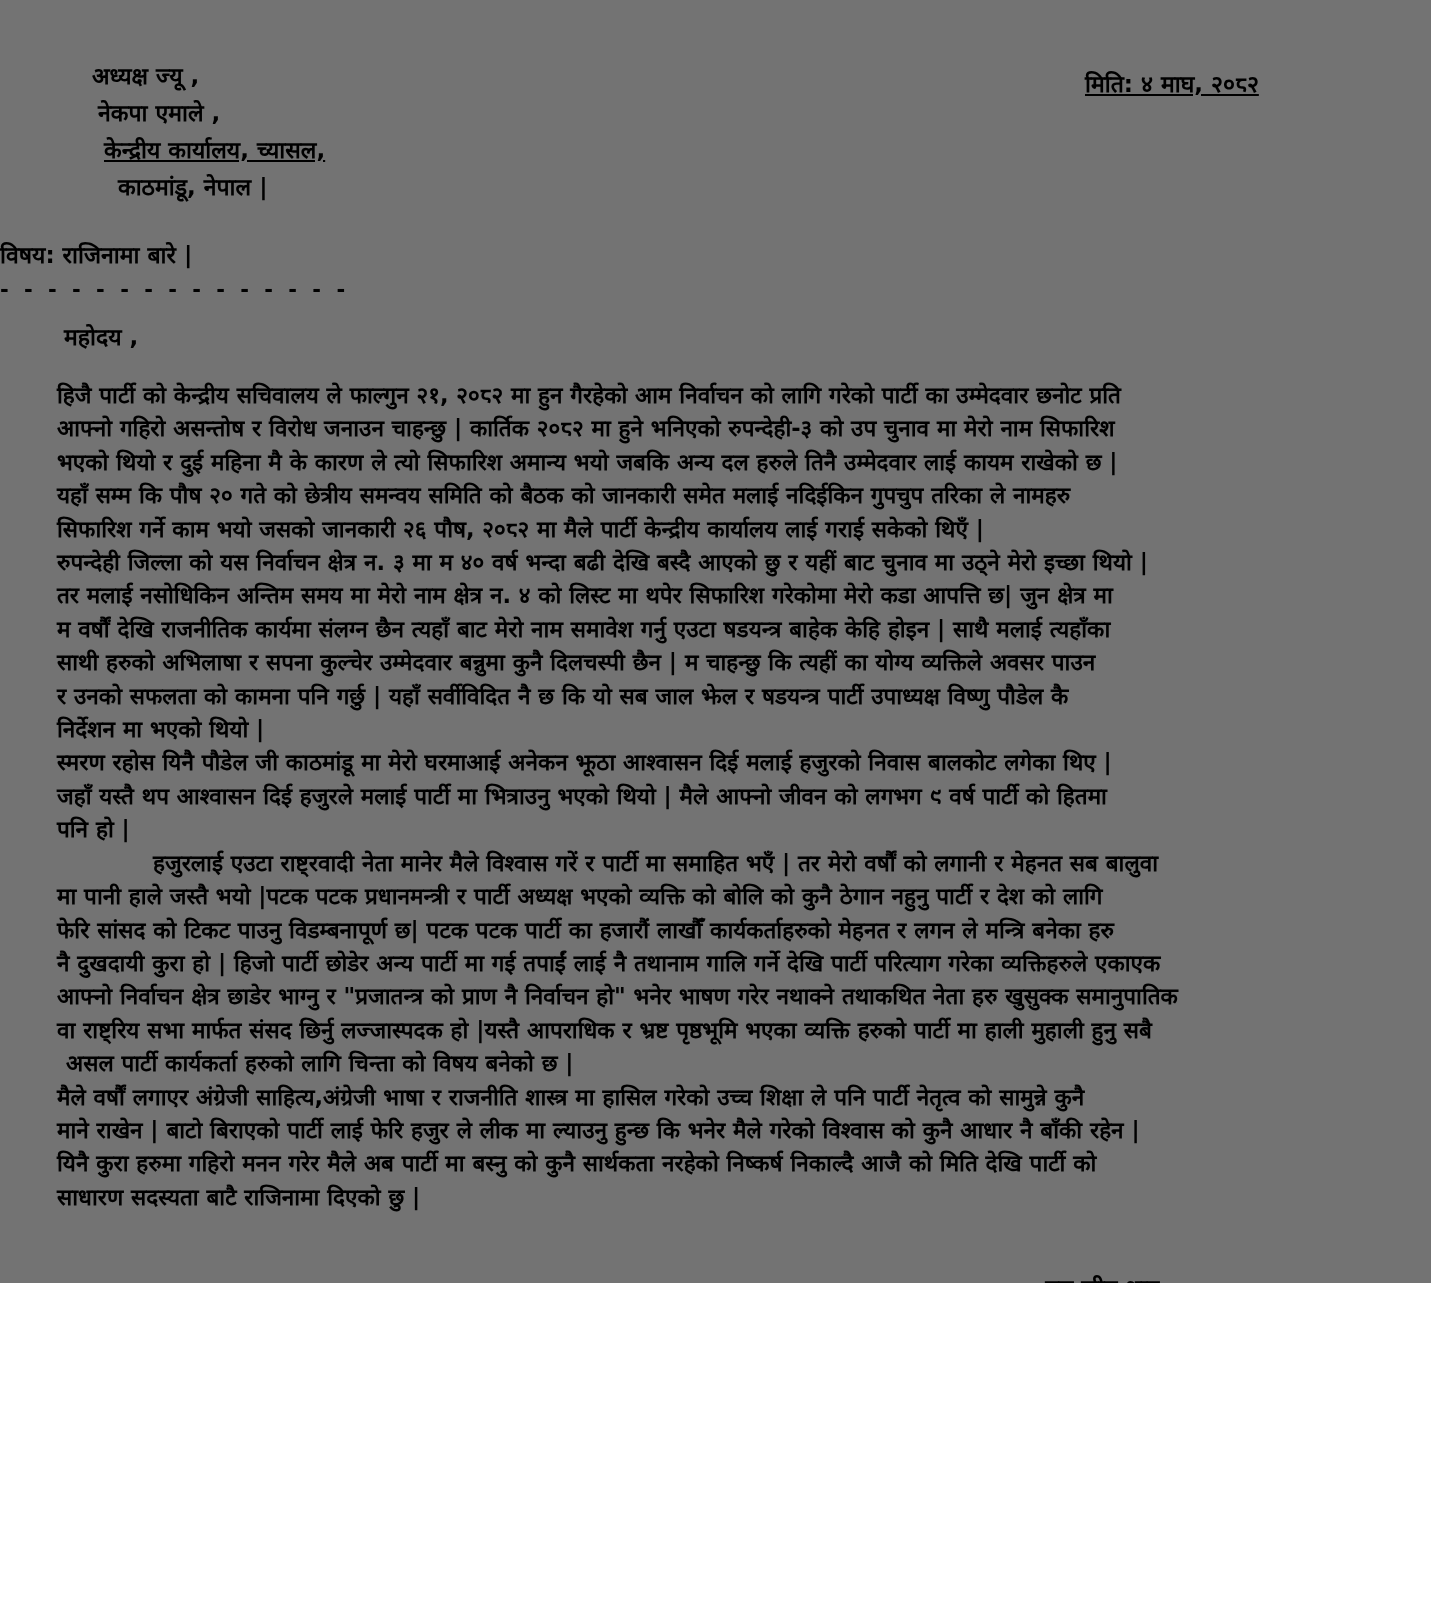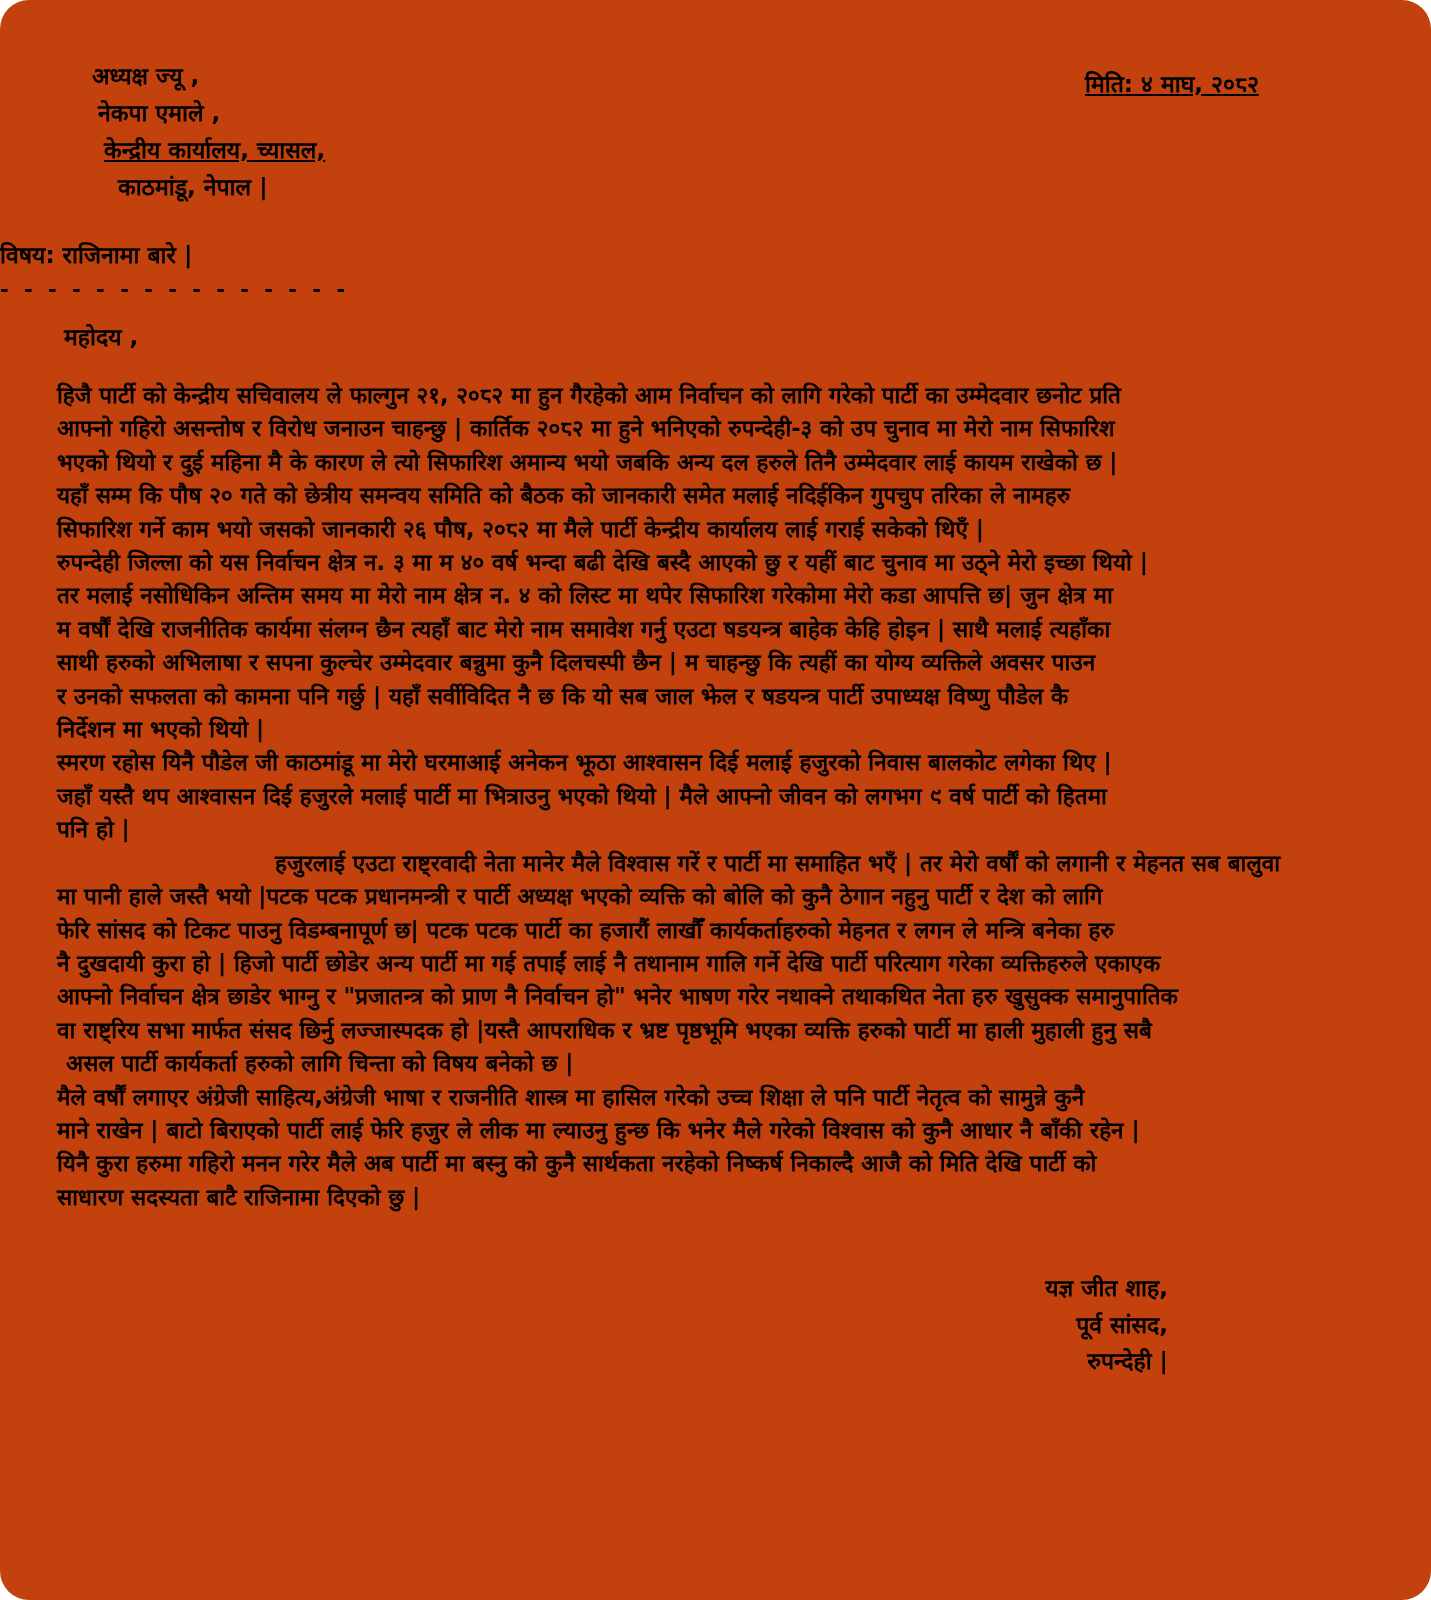--- a/index.html
+++ b/index.html
@@ -1,36 +1,35 @@
 <!DOCTYPE html>
 <html lang="ne"><head>
 <meta charset="utf-8">
 <style>
   html,body { margin:0; padding:0; background:#ffffff; }
   .page {
     position:relative;
-    width:1431px; height:1600px;
-    background:#c2410c;
+    width:1431px; height:1283px;
+    background:#737373;
     color:#000000;
     font-family:"DejaVu Sans", sans-serif;
     font-weight:bold;
     overflow:hidden;
-    border-radius:29px;
   }
   .addr { position:absolute; left:92px; top:58px; font-size:23px; line-height:37px; }
   .addr .a1 { padding-left:6px; }
   .addr .a2 { padding-left:12px;text-decoration:underline; }
   .addr .a3 { padding-left:26px; }
   .date { position:absolute; left:1085px; top:67px; font-size:23px;text-decoration:underline; }
   .subject-wrap { position:absolute; left:0; top:238px; width:100%; text-align:left; font-size:23px; }
   .subject-dashes { margin-top:8px; letter-spacing:4px; font-size:21px; }
   .salutation { position:absolute; left:64px; top:312px; font-size:23px;margin-top:8px; }
   .body { position:absolute; left:57px; top:379px; width:1345px; font-size:22.5px; line-height:33.4px; }
   .bl { white-space:nowrap; }
-  .indent-lg { padding-left:96px;text-align:center; }
+  .indent-lg { padding-left:96px; }
   .indent-sm { padding-left:9px; }
   .signature { position:absolute; left:928px; top:1270px; width:240px; text-align:right; font-size:23px; line-height:36.5px; }
 </style>
 </head>
 <body>
 
 <div class="page">
 
   <div class="addr">
     <div class="a0">अध्यक्ष ज्यू ,</div>

